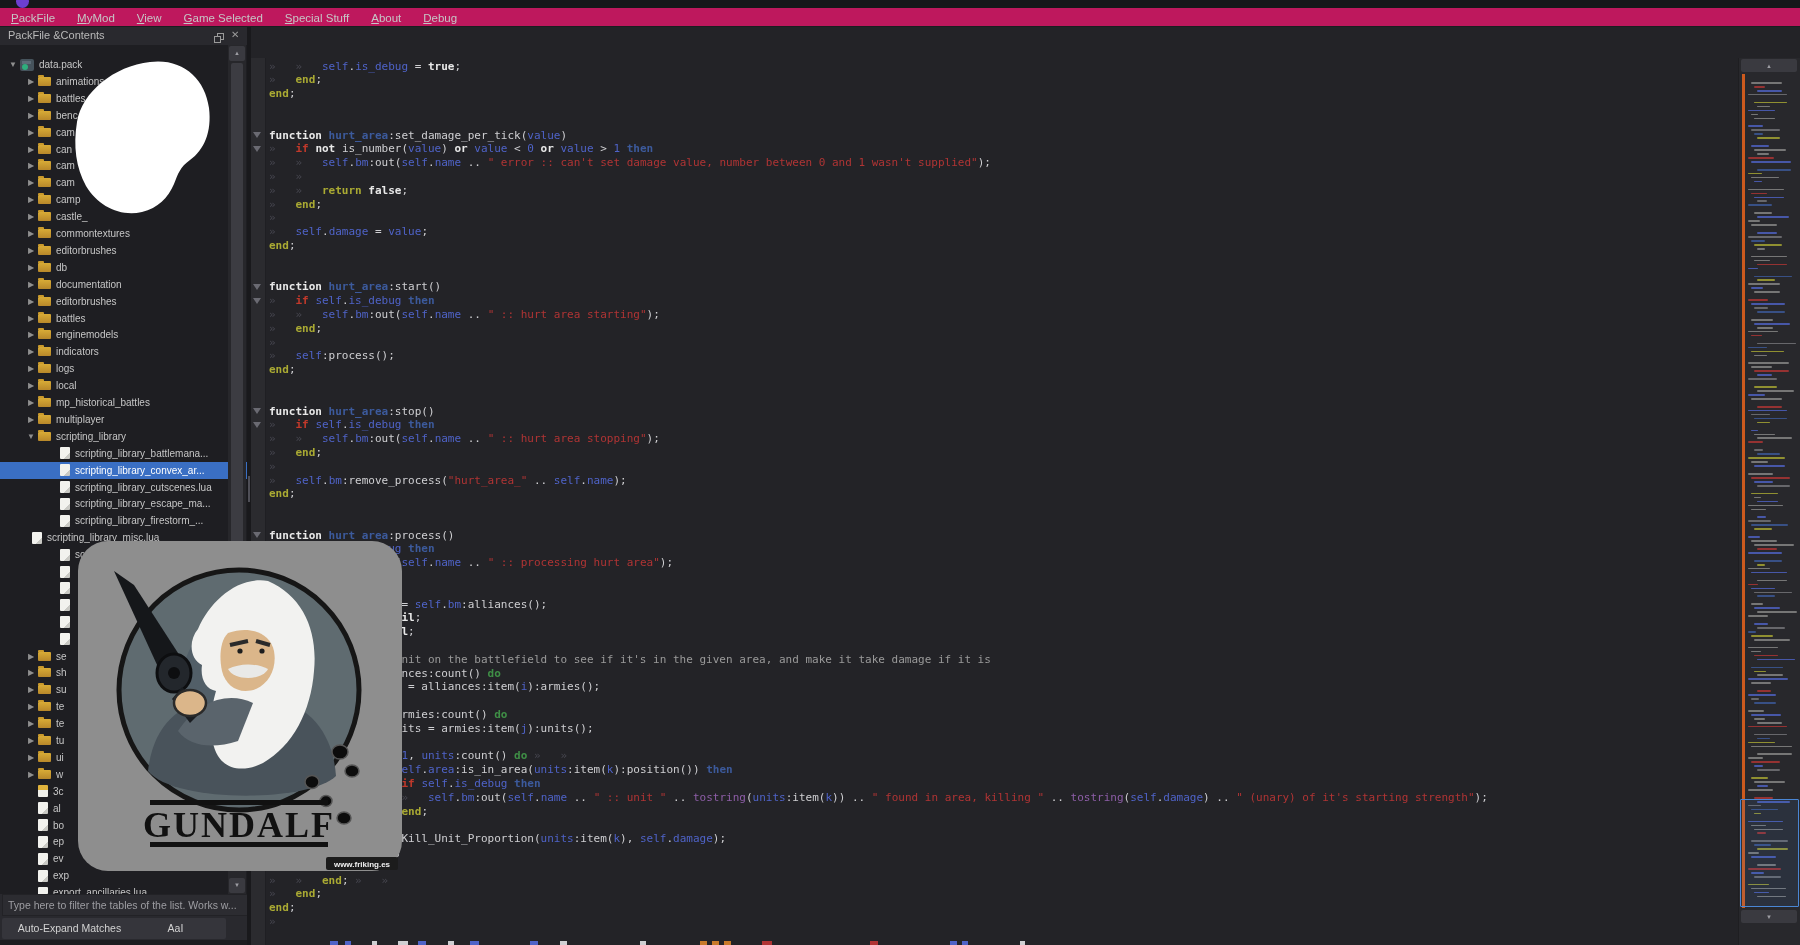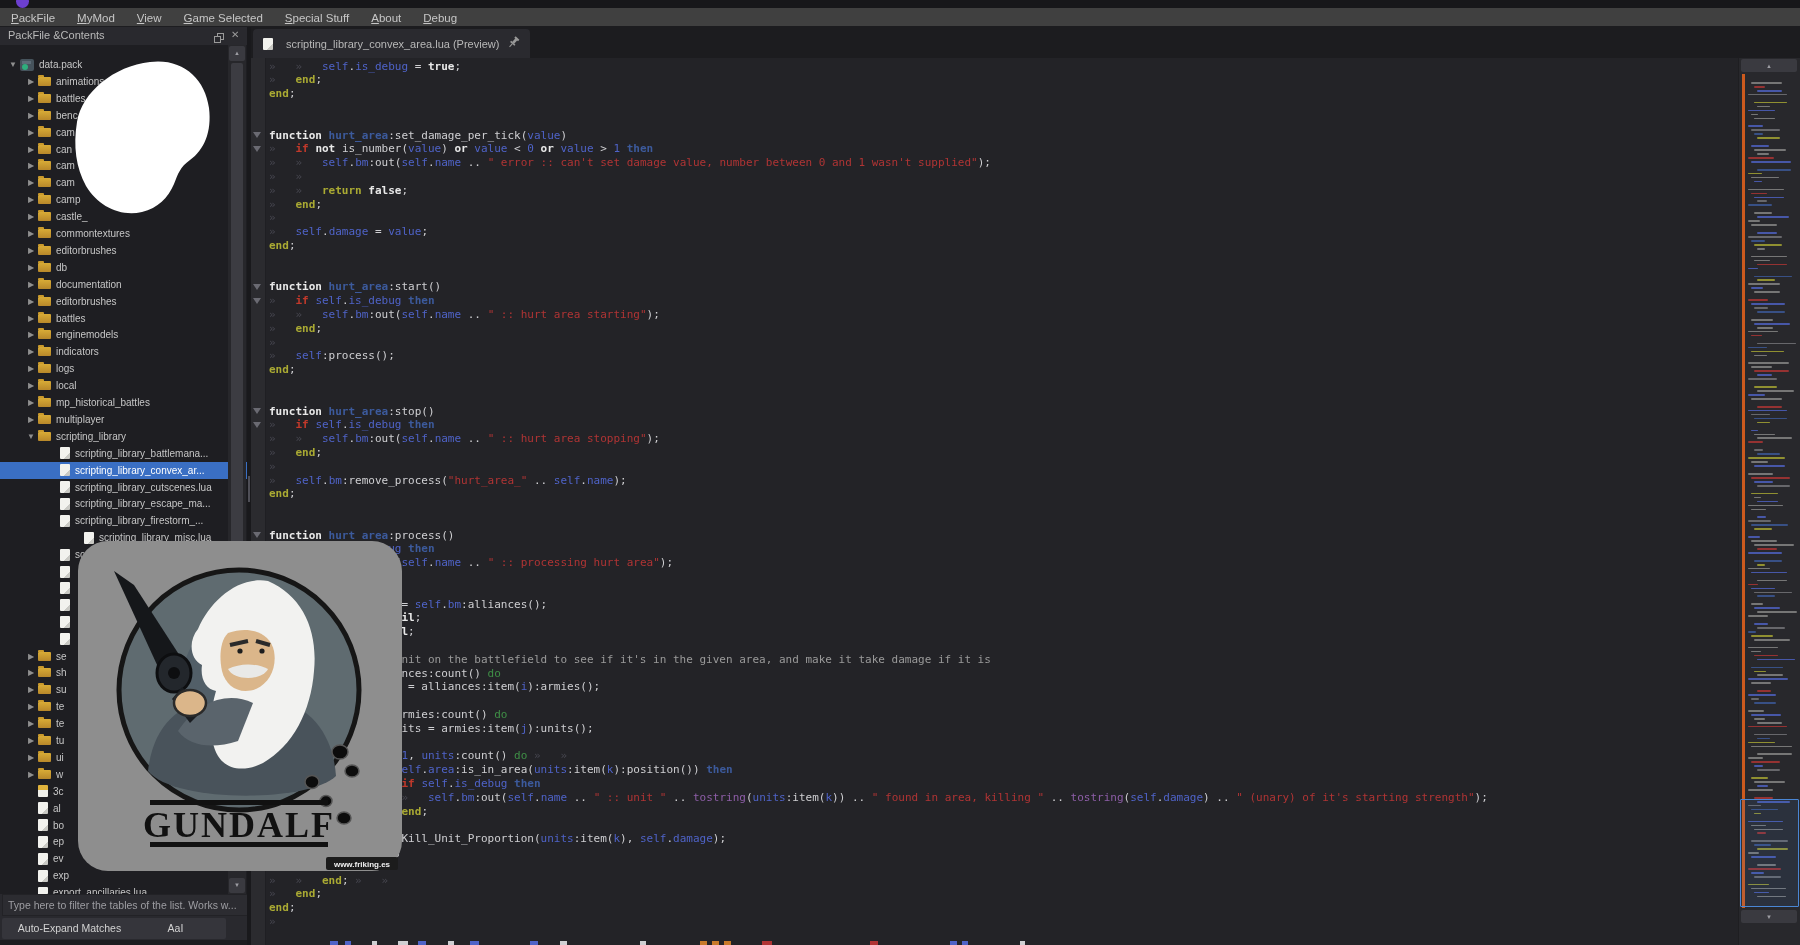--- a/index.html
+++ b/index.html
@@ -2,21 +2,21 @@
 <html><head>
 <meta charset="utf-8">
 <style>
   html,body{margin:0;padding:0;background:#101012;}
   #app{position:relative;width:1800px;height:945px;background:#232327;overflow:hidden;
        font-family:"Liberation Sans",sans-serif;-webkit-font-smoothing:antialiased;}
   .abs{position:absolute;}
   
   #titlebar{left:0;top:0;width:1800px;height:8px;background:#17171a;}
   #appicon{left:16px;top:-5px;width:13px;height:13px;border-radius:50%;background:#6c3fd0;}
-  #menubar{left:0;top:8px;width:1800px;height:18px;background:#404040;border-bottom:1px solid #1d1d20;}
+  #menubar{left:0;top:8px;width:1800px;height:18px;background:#be185d;border-bottom:1px solid #1d1d20;}
   .menu-item{display:inline-block;padding:2px 11px 0 11px;font-size:11.5px;color:#c6c6c6;}
   .menu-item u{text-decoration:underline;}
   
   #sidebar{left:0;top:27px;width:247px;height:918px;background:#29292e;}
   #dock-header{left:0;top:0;width:247px;height:18px;}
   #dock-title{left:8px;top:2px;font-size:11px;color:#b9b9b9;}
   .dock-ic{top:3px;width:13px;height:12px;color:#9a9a9a;}
   #tree{left:0;top:18px;width:247px;height:849px;background:#1e1e22;overflow:hidden;}
   .trow{position:absolute;left:0;width:228px;height:17px;display:flex;align-items:center;font-size:10px;color:#c6c6c6;white-space:nowrap;}
   .trow.sel{background:#3a6fc4;color:#ffffff;}
@@ -48,21 +48,21 @@
   #editor{left:251px;top:58px;width:1487px;height:887px;background:#232327;overflow:hidden;}
   #fold-margin{left:0;top:0;width:14px;height:887px;background:#2b2b2f;border-right:1px solid #1f1f23;}
   .fold{position:absolute;left:2px;width:0;height:0;border-left:4.5px solid transparent;border-right:4.5px solid transparent;border-top:6px solid #6a6a72;}
   #code-lines{position:absolute;left:18px;top:1.6px;font-family:"DejaVu Sans Mono",monospace;font-size:11px;line-height:13.8px;white-space:pre;}
   .cl{height:13.8px;}
   .cl .p{color:#cfcfd2;}
   .cl .k{color:#e8e8e8;font-weight:bold;}
   .cl .r{color:#c0392b;font-weight:bold;}
   .cl .n{color:#3c5a9c;font-weight:bold;}
   .cl .b{color:#4f63c8;}
-  .cl .g{color:#3f8f46;font-weight:normal;}
+  .cl .g{color:#3f8f46;font-weight:bold;}
   .cl .e{color:#aaaa33;font-weight:bold;}
   .cl .s{color:#b03434;}
   .cl .c{color:#9a9a9a;}
   .cl .m{color:#8e5ea8;}
   .cl .d{color:#46464f;}
   .clip-b{position:absolute;height:6px;bottom:0;}
   
   #minimap{left:1738px;top:58px;width:62px;height:887px;background:#28282c;border-left:1px solid #1e1e21;}
   #mm-line{left:3px;top:16px;width:2.5px;height:834px;background:#cc5a1e;}
   .mm-row{position:absolute;height:1.7px;border-radius:1px;}
@@ -224,21 +224,21 @@
           <span>scripting_library_cutscenes.lua</span>
         </div>
         <div class="trow" style="top: 450.4px; padding-left: 60px;">
           <span class="ic-file"></span>
           <span>scripting_library_escape_ma...</span>
         </div>
         <div class="trow" style="top: 467.3px; padding-left: 60px;">
           <span class="ic-file"></span>
           <span>scripting_library_firestorm_...</span>
         </div>
-        <div class="trow" style="top: 484.2px; padding-left: 84px;">
+        <div class="trow" style="top: 484.2px; padding-left: 32px;">
           <span class="ic-file"></span>
           <span>scripting_library_misc.lua</span>
         </div>
         <div class="trow" style="top: 501.1px; padding-left: 60px;">
           <span class="ic-file"></span>
           <span>scripting_library_patrol_ma...</span>
         </div>
         <div class="trow" style="top: 518px; padding-left: 60px;">
           <span class="ic-file"></span>
           <span></span>
@@ -344,36 +344,20 @@
 
     <input id="filter-input" class="abs" placeholder="Type here to filter the tables of the list. Works w..." style="">
     <div class="btm-btn abs" style="left:2px;width:135px;">Auto-Expand Matches</div>
     <div class="btm-btn abs" style="left:125px;width:101px;">AaI</div>
     <div id="strip-bottom" class="abs"></div>
   </div>
 
   <div id="splitter" class="abs"></div>
   <div id="splitter-handle" class="abs"></div>
 
-  <div id="tabbar" class="abs">
-    <div id="tab-active" class="abs">
-      <span class="ic-file" style="flex:0 0 10px;"></span>
-      <span id="tab-label">scripting_library_convex_area.lua (Preview)</span>
-      <span>
-        <svg width="13" height="13" viewBox="0 0 13 13">
-            <g transform="rotate(42 6.5 6.5)" fill="#9a9a9a">
-              <rect x="4" y="0.5" width="5" height="2"></rect>
-              <rect x="5.1" y="2" width="2.8" height="5"></rect>
-              <rect x="3.6" y="6.8" width="5.8" height="1.6"></rect>
-              <rect x="6" y="8.4" width="1" height="4"></rect>
-            </g>
-          </svg>
-      </span>
-    </div>
-  </div>
 
   <div id="editor" class="abs">
     <div id="fold-margin" class="abs">
         <div class="fold" style="top: 74px;"></div>
         <div class="fold" style="top: 87.8px;"></div>
         <div class="fold" style="top: 225.8px;"></div>
         <div class="fold" style="top: 239.6px;"></div>
         <div class="fold" style="top: 350px;"></div>
         <div class="fold" style="top: 363.8px;"></div>
         <div class="fold" style="top: 474.2px;"></div>

